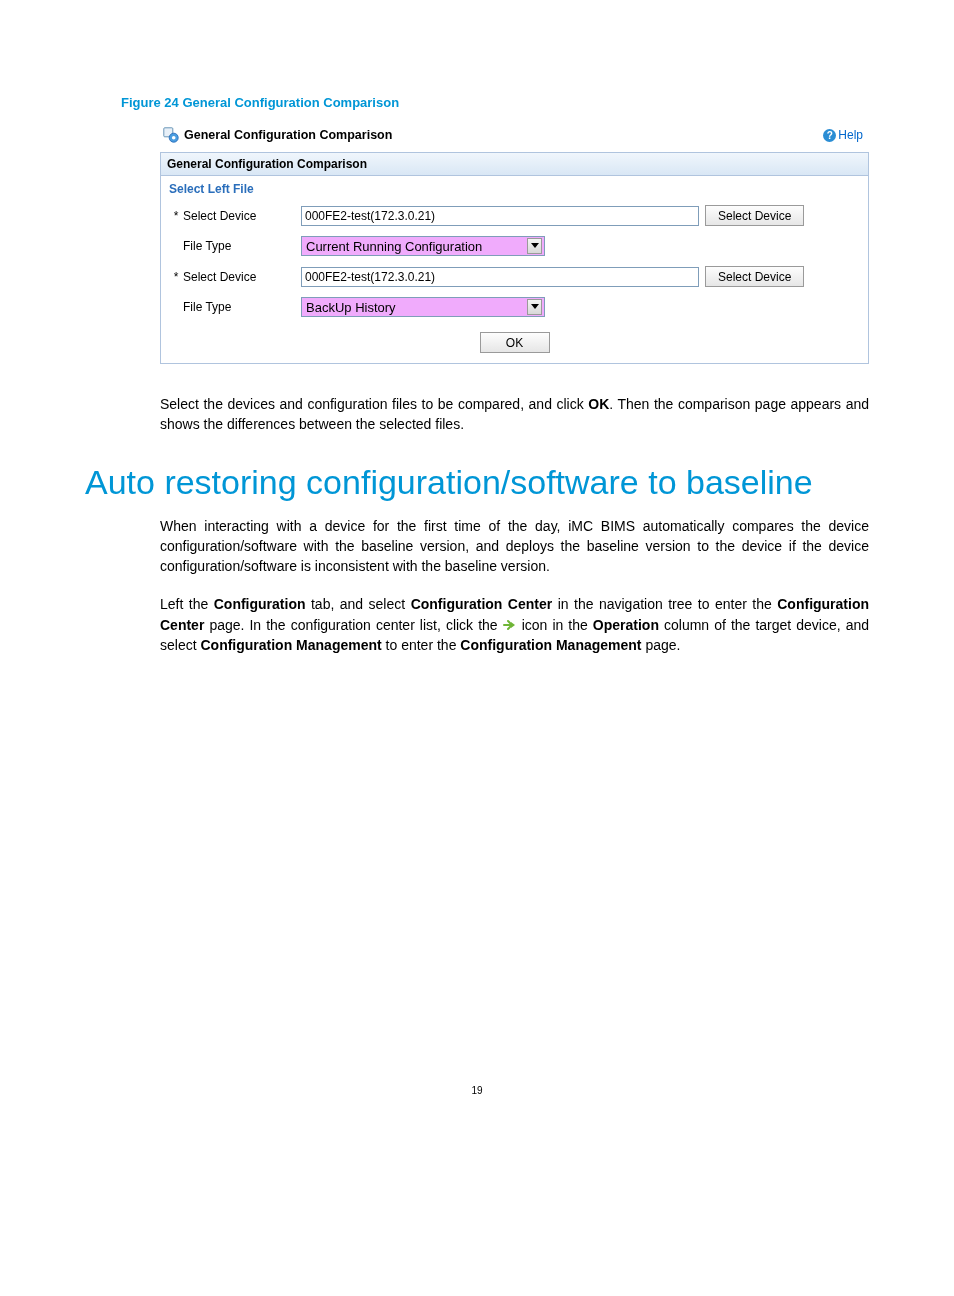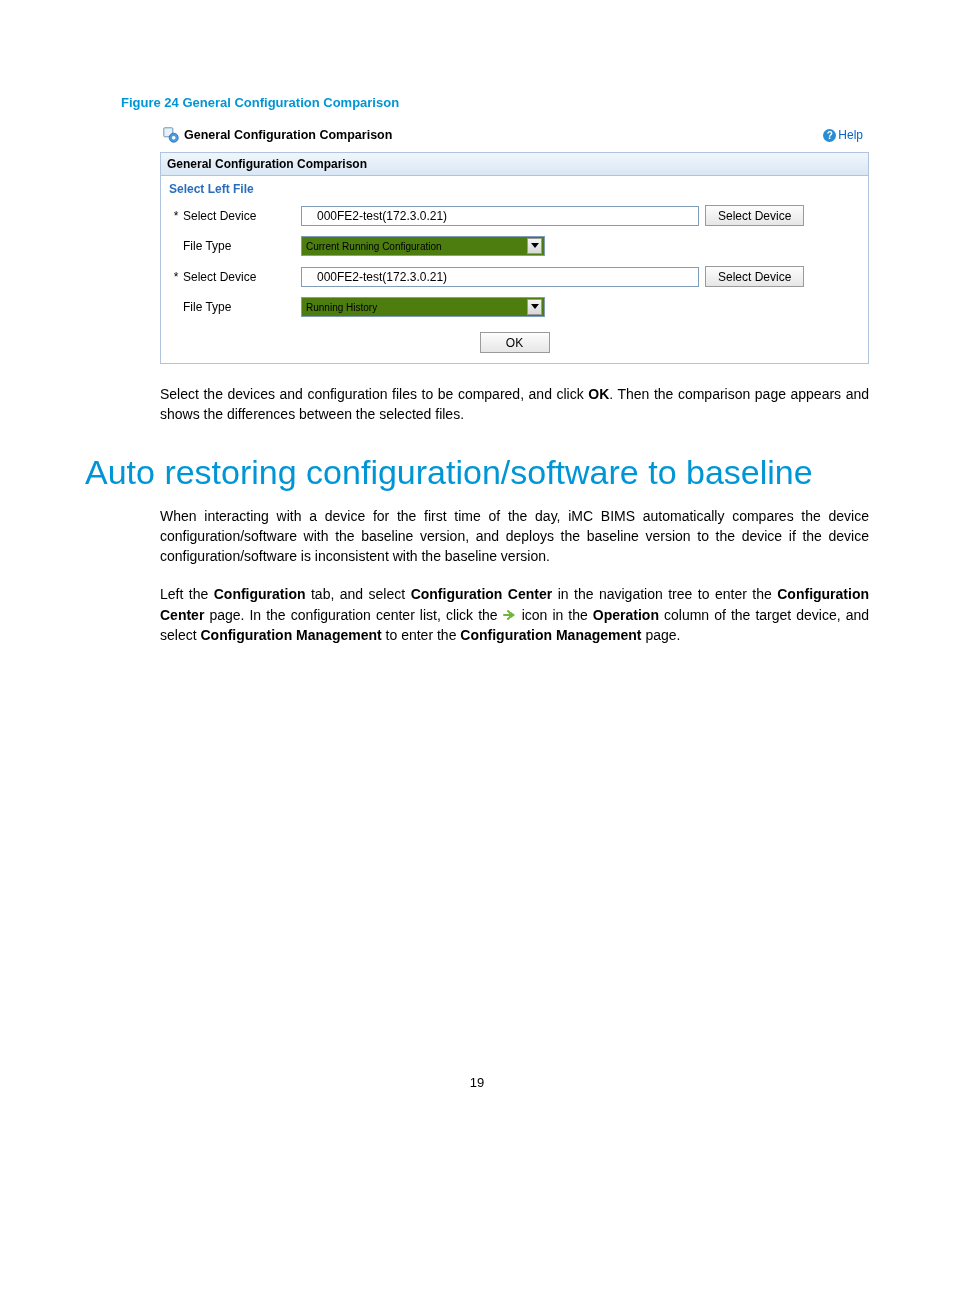--- a/index.html
+++ b/index.html
@@ -14,21 +14,21 @@
 }
 .figure-caption {
   color: #0096d6;
   font-weight: bold;
   font-size: 13px;
   margin-bottom: 12px;
   margin-left: 36px;
 }
 .panel-wrap {
   margin-left: 75px;
-  margin-bottom: 20px;
+  margin-bottom: 30px;
 }
 .panel-header {
   display: flex;
   align-items: center;
   justify-content: space-between;
   padding: 4px 6px 8px 2px;
 }
 .panel-header-left { display: flex; align-items: center; gap: 4px; }
 .panel-title { font-weight: bold; font-size: 12.5px; color: #000; }
 .help-link { color: #0066cc; font-size: 12px; display: flex; align-items: center; gap: 2px; }
@@ -58,28 +58,28 @@
   display: flex;
   align-items: center;
   padding: 5px 8px;
 }
 .form-row .req { width: 14px; text-align: center; font-size: 12px; }
 .form-row .lbl { width: 118px; font-size: 12px; color: #000; }
 .form-input {
   border: 1px solid #7f9db9;
   background: #fff;
   font-size: 12px;
-  padding: 2px 15px;
+  padding: 2px 3px;
   height: 20px;
   width: 398px;
 }
 .form-select {
   border: 1px solid #7f9db9;
-  background: #4d7c0f;
-  font-size: 10px;
+  background: #f0abfc;
+  font-size: 13px;
   height: 20px;
   width: 244px;
   display: flex; align-items: center; justify-content: space-between;
   padding: 0 2px 0 4px;
 }
 .select-arrow {
   width: 15px; height: 16px;
   background: linear-gradient(#f4f4f4, #d8d8d8);
   border: 1px solid #9a9a9a;
   display: flex; align-items: center; justify-content: center;
@@ -112,21 +112,21 @@
   font-size: 34px;
   margin: 28px 0 14px 0;
   font-family: "Segoe UI Light", "Segoe UI", Arial, sans-serif;
 }
 .arrow-icon {
   display: inline-block; width: 14px; height: 12px; vertical-align: middle;
   position: relative; top: -1px;
 }
 .page-num {
   text-align: center;
-  font-size: 13px;
+  font-size: 10px;
   margin-top: 430px;
 }
 .gear-icon { width: 18px; height: 18px; }
 </style>
 </head>
 <body>
 
 <div class="figure-caption">Figure 24 General Configuration Comparison</div>
 
 <div class="panel-wrap">
@@ -175,21 +175,21 @@
       <span class="req">*</span>
       <span class="lbl">Select Device</span>
       <input class="form-input" readonly="" value="000FE2-test(172.3.0.21)" style="">
       <button class="btn device-btn">Select Device</button>
     </div>
 
     <div class="form-row">
       <span class="req"></span>
       <span class="lbl">File Type</span>
       <div class="form-select">
-        <span>Running History</span>
+        <span>BackUp History</span>
         <span class="select-arrow">
           <svg width="8" height="6" viewBox="0 0 8 6">
               <polygon points="0,0 8,0 4,5" fill="#000"></polygon>
             </svg>
         </span>
       </div>
     </div>
 
 
     <div class="ok-row">

